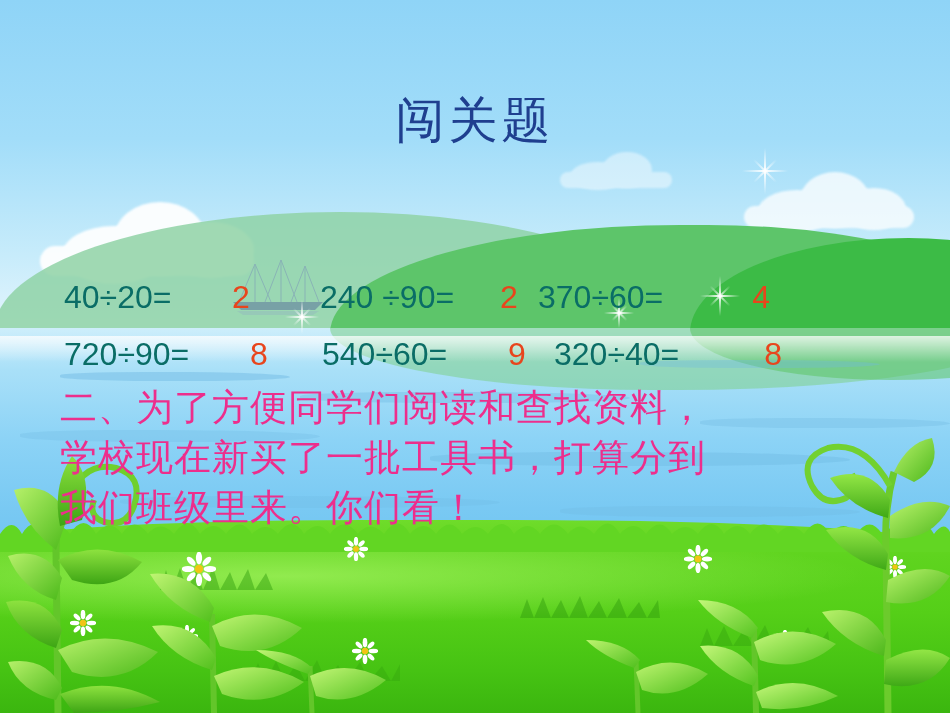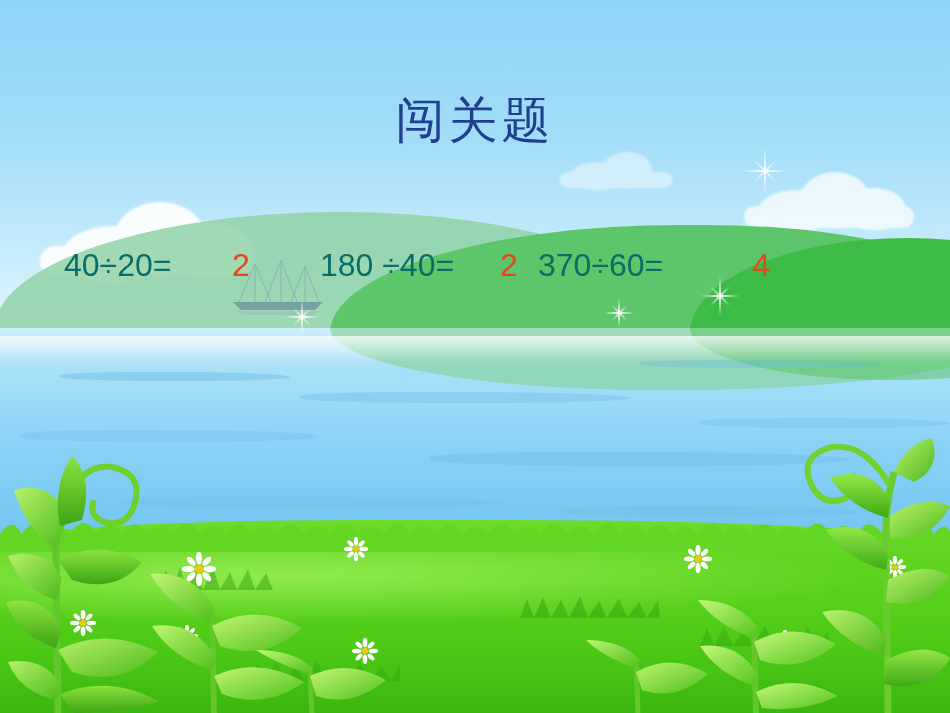--- a/index.html
+++ b/index.html
@@ -166,21 +166,21 @@
   .math{
     position:absolute;left:64px;
     width:830px;
     font-family:"Liberation Sans",sans-serif;
     font-size:32px;
     color:#0a6d66;
     white-space:nowrap;
   }
   .math.row1{top:247px;}
   .math.row2{top:304px;}
-  .math .q{display:inline-block;}
+  .math .q{display:inline-block;margin-top:32px;}
   .math .a{display:inline-block;color:#e8451c;}
 
   .r1 .q1{width:158px;}
   .r1 .a1{width:88px;text-align:left;padding-left:10px;}
   .r1 .q2{width:180px;}
   .r1 .a2{width:38px;text-align:left;}
   .r1 .q3{width:172px;}
   .r1 .a3{width:60px;text-align:right;}
 
   .r2 .q1{width:168px;}
@@ -550,19 +550,27 @@
       <path d="M58 24 Q24 12 6 0 Q44 0 62 18 Z" fill="url(#lg5)"></path>
     </svg>
   </div>
 
   <div class="content">
 
     <div class="title">闯关题</div>
 
 
     <div class="math row1 r1">
-      <span class="q q1">40÷20=</span><span class="a a1">2</span><span class="q q2">180 ÷40=</span><span class="a a2">2</span><span class="q q3">370÷60=</span><span class="a a3">4</span>
-    </div>
-
-
+      <span class="q q1">40÷20=</span><span class="a a1">2</span><span class="q q2">240 ÷90=</span><span class="a a2">2</span><span class="q q3">370÷60=</span><span class="a a3">4</span>
+    </div>
+
+    <div class="math row2 r2">
+      <span class="q q1">720÷90=</span><span class="a a1">8</span><span class="q q2">540÷60=</span><span class="a a2">9</span><span class="q q3">320÷40=</span><span class="a a3">8</span>
+    </div>
+
+    <div class="para">
+      <div>二、为了方便同学们阅读和查找资料，</div>
+      <div>学校现在新买了一批工具书，打算分到</div>
+      <div>我们班级里来。你们看！</div>
+    </div>
 
   </div>
 </div>
 
 </body></html>

